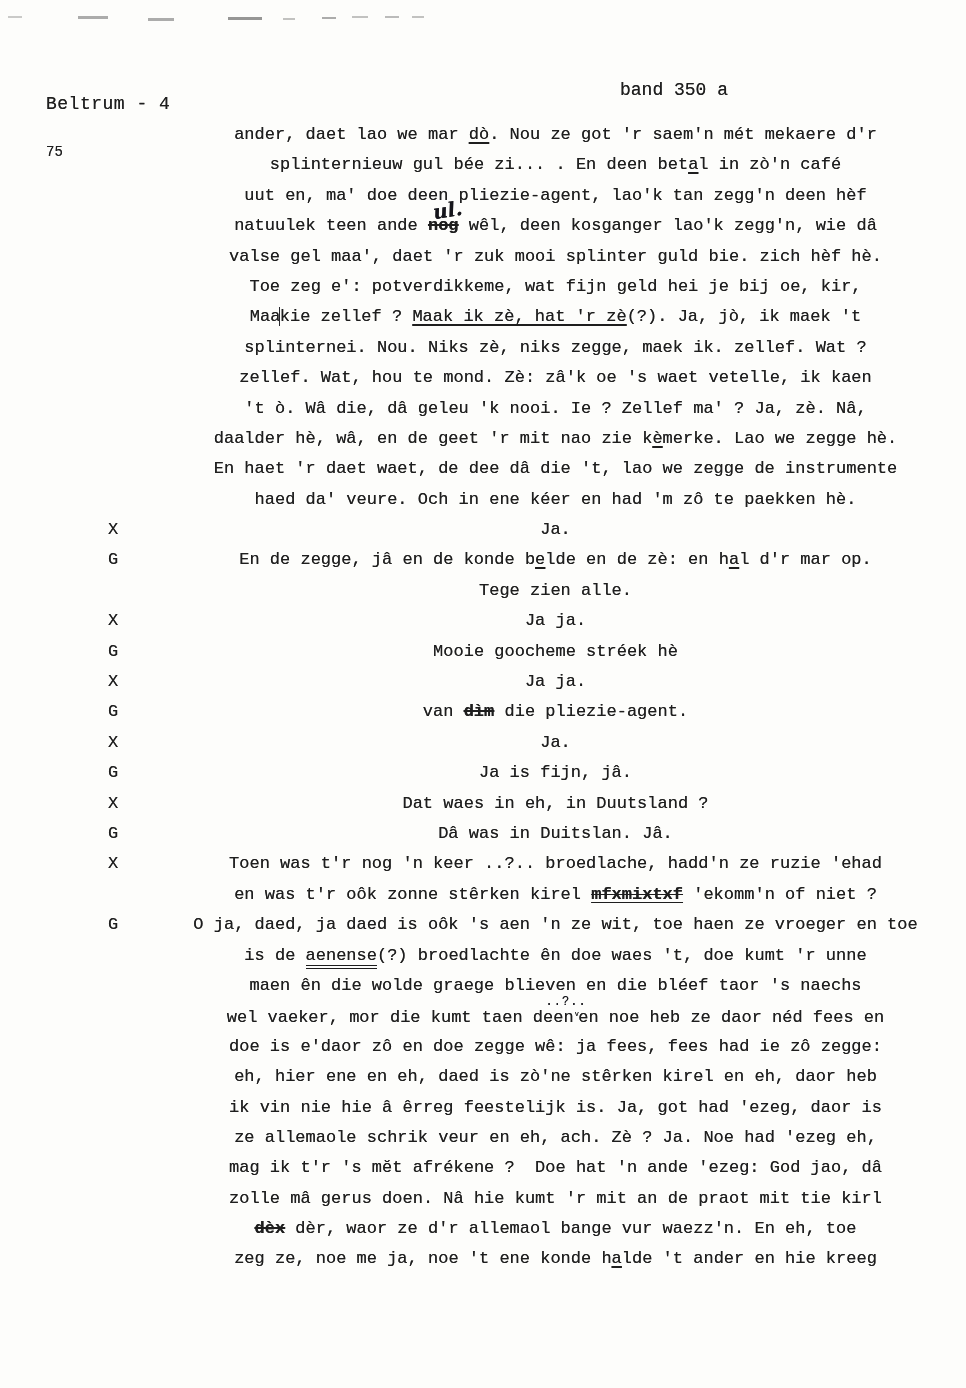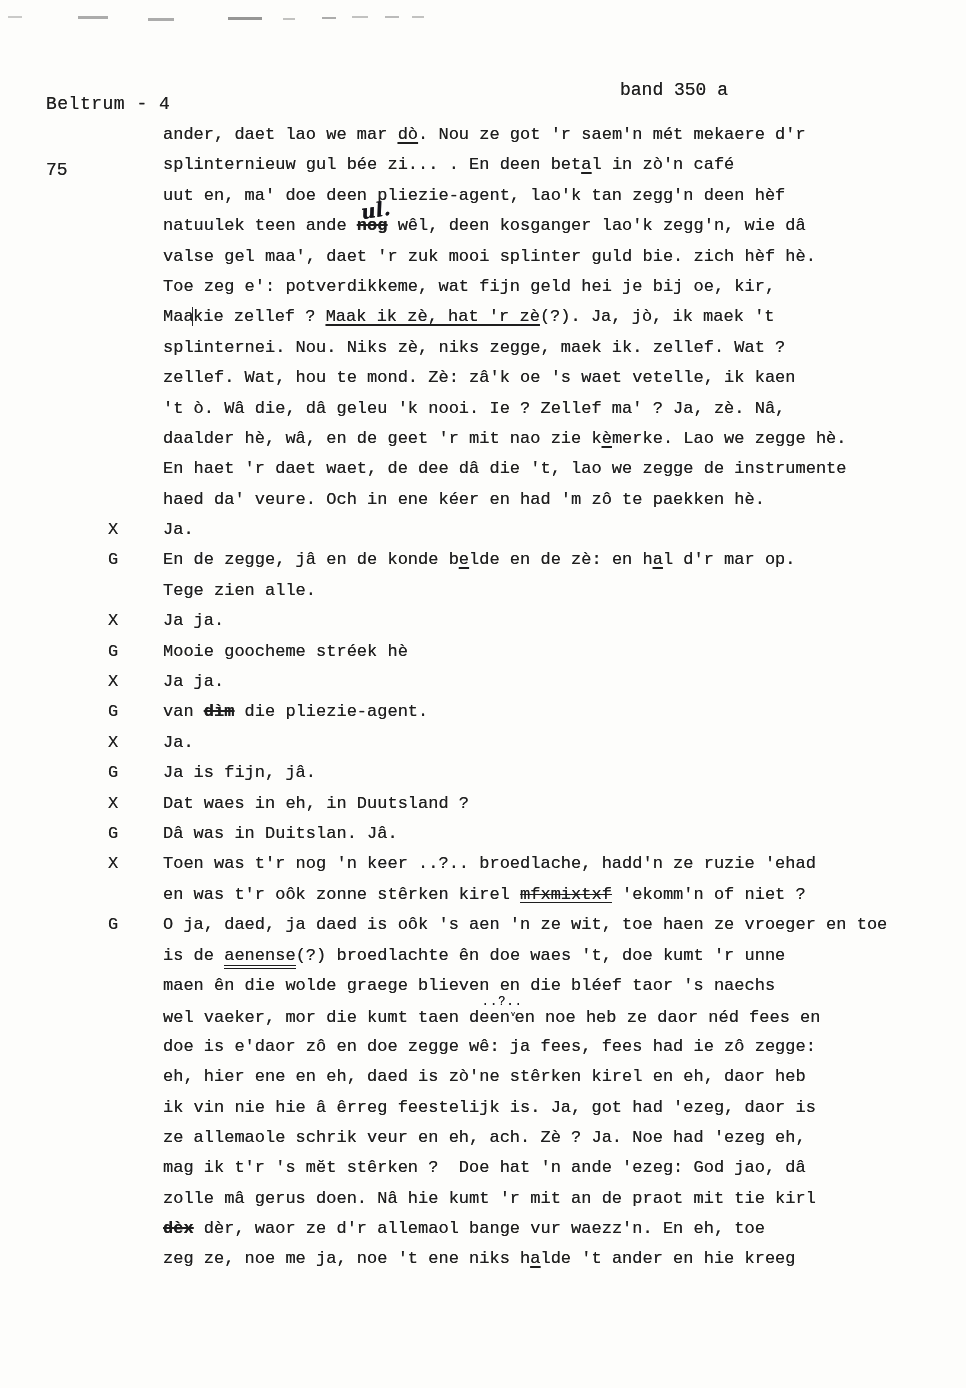--- a/index.html
+++ b/index.html
@@ -3,52 +3,53 @@
 <meta charset="utf-8">
 <style>
   html,body{margin:0;padding:0;background:#ffffff;}
   .page{
     position:relative;
     width:966px;height:1388px;
     background:#fdfdfb;
     overflow:hidden;
     font-family:"Liberation Mono","DejaVu Sans Mono",monospace;
     color:#1e1e1e;
+    text-align:center;
   }
   .ink{ text-shadow:0 0 .6px rgba(20,20,20,.75); }
   .header-left{
     position:absolute;left:46px;top:94px;
     font-size:18px;letter-spacing:.5px;white-space:pre;
   }
   .header-right{
     position:absolute;left:620px;top:80px;
     font-size:18px;white-space:pre;
   }
   .margin-number{
-    position:absolute;left:46px;top:160px;
-    font-size:18px;
+    position:absolute;left:46px;top:144px;
+    font-size:14px;
   }
   .transcript{
     position:absolute;left:108px;top:120px;width:840px;
   }
   .line{
     position:relative;
     height:30.4px;
     padding-left:55px;
     font-size:17px;
     line-height:30.4px;
     white-space:pre;
   }
   .speaker{
     position:absolute;left:0;top:0;
   }
   .u{ text-decoration:underline; text-decoration-thickness:1.5px; text-underline-offset:3px; }
   .uu{ border-bottom:4px double #1c1c1c; }
   .s{ text-decoration:line-through; text-decoration-thickness:1.6px; font-weight:bold; }
-  .su{ text-decoration:line-through underline; text-decoration-thickness:1.4px; text-underline-offset:3px; font-weight:normal;margin-top:9px; }
+  .su{ text-decoration:line-through underline; text-decoration-thickness:1.4px; text-underline-offset:3px; font-weight:bold;margin-top:9px; }
   .vmark{ border-left:1.6px solid #26262b; margin-left:-1.6px; }
   .caret{ font-size:11px; vertical-align:3px; letter-spacing:-2px; }
   .has-above{ position:relative; display:inline-block; line-height:30.4px; }
   .above{
     position:absolute; line-height:1; color:#15151b; white-space:nowrap;
   }
   .above.hand{
     bottom:72%; left:15%;
     font-family:"DejaVu Serif",serif; font-style:italic;
     font-size:20px; transform:rotate(-9deg);
@@ -115,18 +116,18 @@
       <div class="line"><span class="speaker">X</span><span><span>Toen was t'r nog 'n keer ..?.. broedlache, hadd'n ze ruzie 'ehad</span></span></div>
       <div class="line"><span><span>en was t'r oôk zonne stêrken kirel </span><span class="su">mfxmixtxf</span><span> 'ekomm'n of niet ?</span></span></div>
       <div class="line"><span class="speaker">G</span><span><span>O ja, daed, ja daed is oôk 's aen 'n ze wit, toe haen ze vroeger en toe</span></span></div>
       <div class="line"><span><span>is de </span><span class="uu">aenense</span><span>(?) broedlachte ên doe waes 't, doe kumt 'r unne</span></span></div>
       <div class="line"><span><span>maen ên die wolde graege blieven en die bléef taor 's naechs</span></span></div>
       <div class="line"><span><span>wel vaeker, mor die kumt taen deen</span><span class="caret has-above">ᵛ<span class="above typed">..?..</span></span><span>en noe heb ze daor néd fees en</span></span></div>
       <div class="line"><span><span>doe is e'daor zô en doe zegge wê: ja fees, fees had ie zô zegge:</span></span></div>
       <div class="line"><span><span>eh, hier ene en eh, daed is zò'ne stêrken kirel en eh, daor heb</span></span></div>
       <div class="line"><span><span>ik vin nie hie â êrreg feestelijk is. Ja, got had 'ezeg, daor is</span></span></div>
       <div class="line"><span><span>ze allemaole schrik veur en eh, ach. Zè ? Ja. Noe had 'ezeg eh,</span></span></div>
-      <div class="line"><span><span>mag ik t'r 's mĕt stêrken ?  Doe hat 'n ande 'ezeg: God jao, dâ</span></span></div>
+      <div class="line"><span><span>mag ik t'r 's mĕt afrékene ?  Doe hat 'n ande 'ezeg: God jao, dâ</span></span></div>
       <div class="line"><span><span>zolle mâ gerus doen. Nâ hie kumt 'r mit an de praot mit tie kirl</span></span></div>
       <div class="line"><span><span class="s">dèx</span><span> dèr, waor ze d'r allemaol bange vur waezz'n. En eh, toe</span></span></div>
-      <div class="line"><span><span>zeg ze, noe me ja, noe 't ene niks h</span><span class="u">a</span><span>lde 't ander en hie kreeg</span></span></div>
+      <div class="line"><span><span>zeg ze, noe me ja, noe 't ene konde h</span><span class="u">a</span><span>lde 't ander en hie kreeg</span></span></div>
     </div>
 </div>
 
 </body></html>

